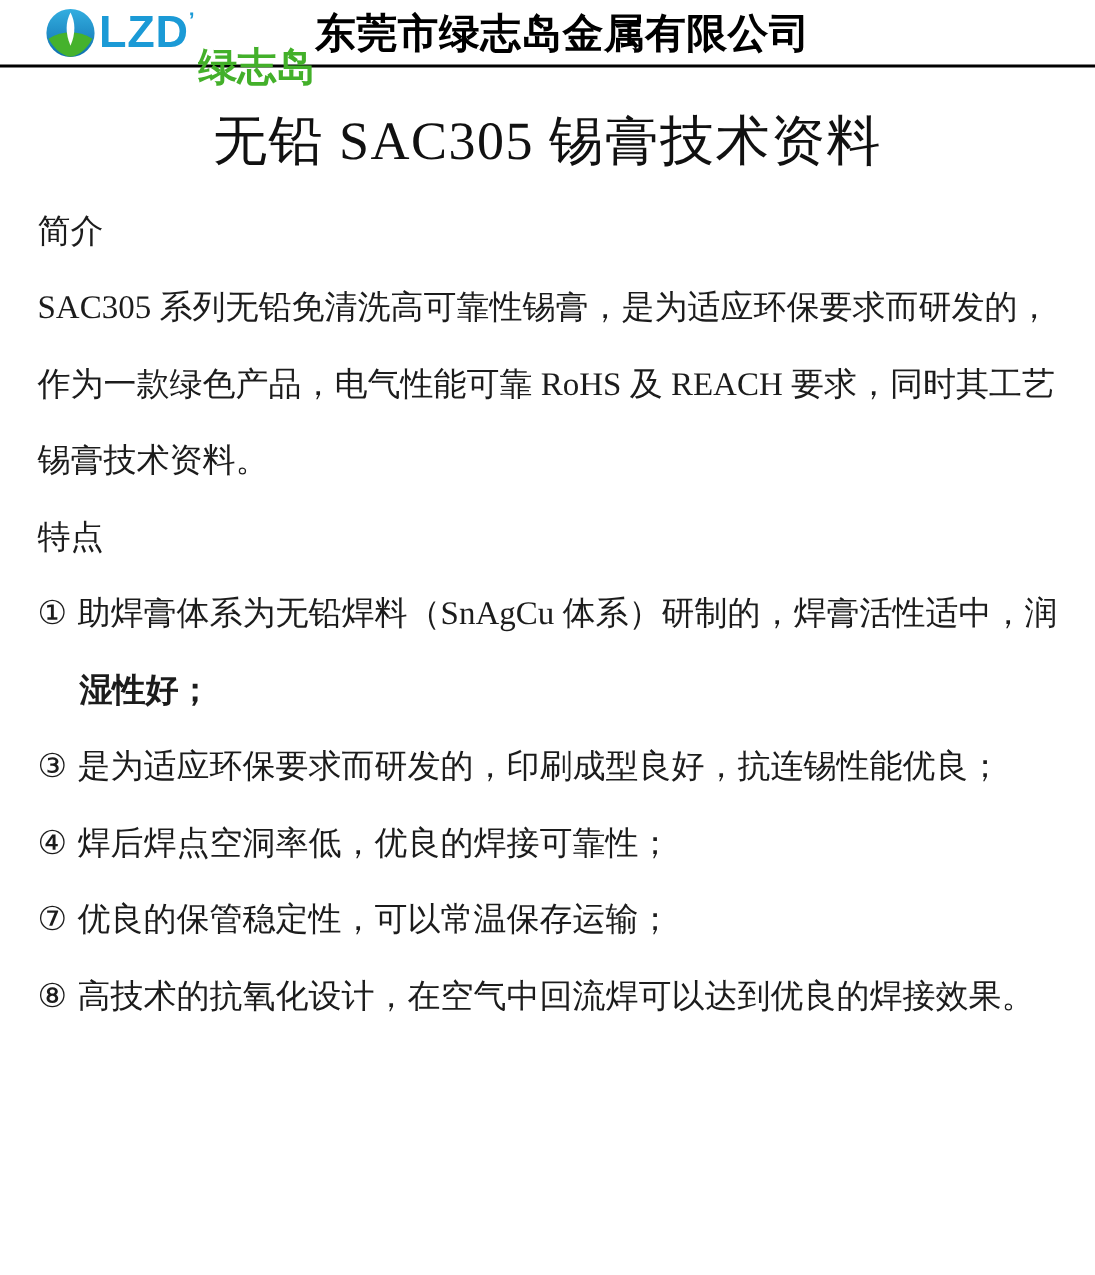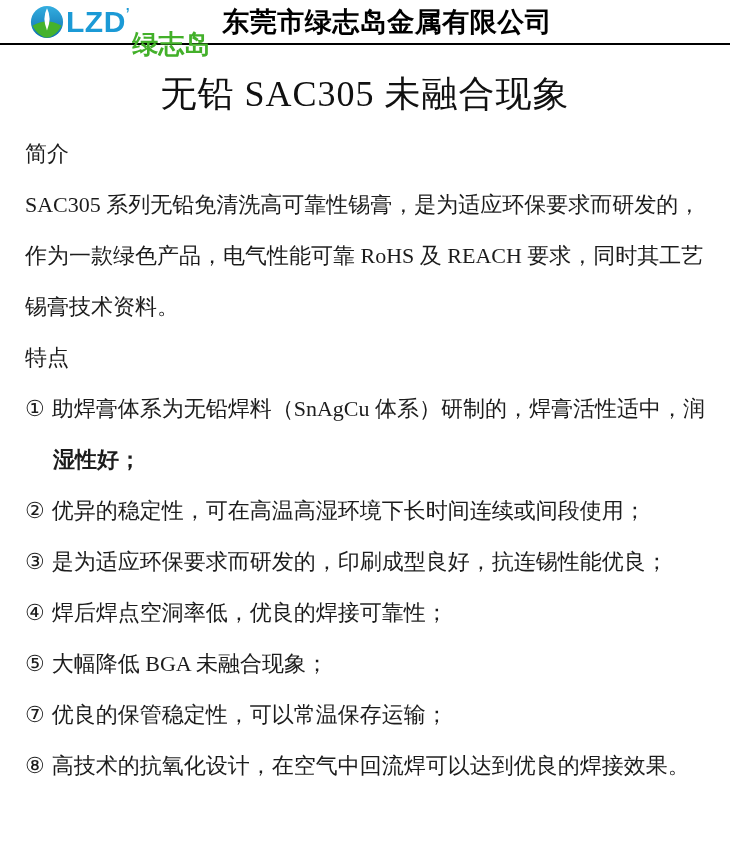--- a/index.html
+++ b/index.html
@@ -51,21 +51,21 @@
     font-family: "Liberation Sans", "DejaVu Sans", sans-serif;
     font-weight: 800;
     font-size: 26px;
     margin-left: 2px;
     line-height: 34px;
   }
   .company-name {
     font-size: 27px;
     font-weight: bold;
     color: #000000;
-    margin-left: 12px;
+    margin-left: 0;
     line-height: 34px;
     letter-spacing: 0.5px;
     white-space: nowrap;
   }
   .header-rule {
     border: 0;
     border-top: 2.5px solid #000000;
     margin: 3px 0 0 0;
     width: 730px;
   }
@@ -118,51 +118,45 @@
         <path d="M2.5 22 Q18 13 33.5 22 Q27 33.5 18 34.8 Q9 33.5 2.5 22 Z" fill="#45b22c"></path>
         <path d="M18 3.5 Q23.5 14 18 27 Q12.5 14 18 3.5 Z" fill="#ffffff"></path>
       </svg>
     </span>
     <span class="logo-lzd" style="color:#1b9ad6;"><span>LZD</span><span class="logo-mark" style="color:#1b9ad6;">’</span></span>
     <span class="logo-green" style="color:#43b02a;margin-top:44px;">绿志岛</span>
     <span class="company-name">东莞市绿志岛金属有限公司</span>
   </div>
   <hr class="header-rule">
 
-  <div class="doc-title">无铅 SAC305 未融合现象</div>
+  <div class="doc-title">无铅 SAC305 锡膏技术资料</div>
 
   <div class="content">
 
     <div class="line">简介</div>
     <div class="line">SAC305 系列无铅免清洗高可靠性锡膏，是为适应环保要求而研发的，</div>
     <div class="line">作为一款绿色产品，电气性能可靠 RoHS 及 REACH 要求，同时其工艺</div>
     <div class="line">锡膏技术资料。</div>
 
     <div class="line">特点</div>
 
     <div class="line feature-line">
       <span class="marker">①</span><span>助焊膏体系为无铅焊料（SnAgCu 体系）研制的，焊膏活性适中，润</span>
     </div>
     <div class="line cont-line">湿性好；</div>
 
-    <div class="line feature-line">
-      <span class="marker">②</span><span>优异的稳定性，可在高温高湿环境下长时间连续或间段使用；</span>
-    </div>
 
     <div class="line feature-line">
       <span class="marker">③</span><span>是为适应环保要求而研发的，印刷成型良好，抗连锡性能优良；</span>
     </div>
 
     <div class="line feature-line">
       <span class="marker">④</span><span>焊后焊点空洞率低，优良的焊接可靠性；</span>
     </div>
 
-    <div class="line feature-line">
-      <span class="marker">⑤</span><span>大幅降低 BGA 未融合现象；</span>
-    </div>
 
 
     <div class="line feature-line">
       <span class="marker">⑦</span><span>优良的保管稳定性，可以常温保存运输；</span>
     </div>
 
     <div class="line feature-line">
       <span class="marker">⑧</span><span>高技术的抗氧化设计，在空气中回流焊可以达到优良的焊接效果。</span>
     </div>
 

